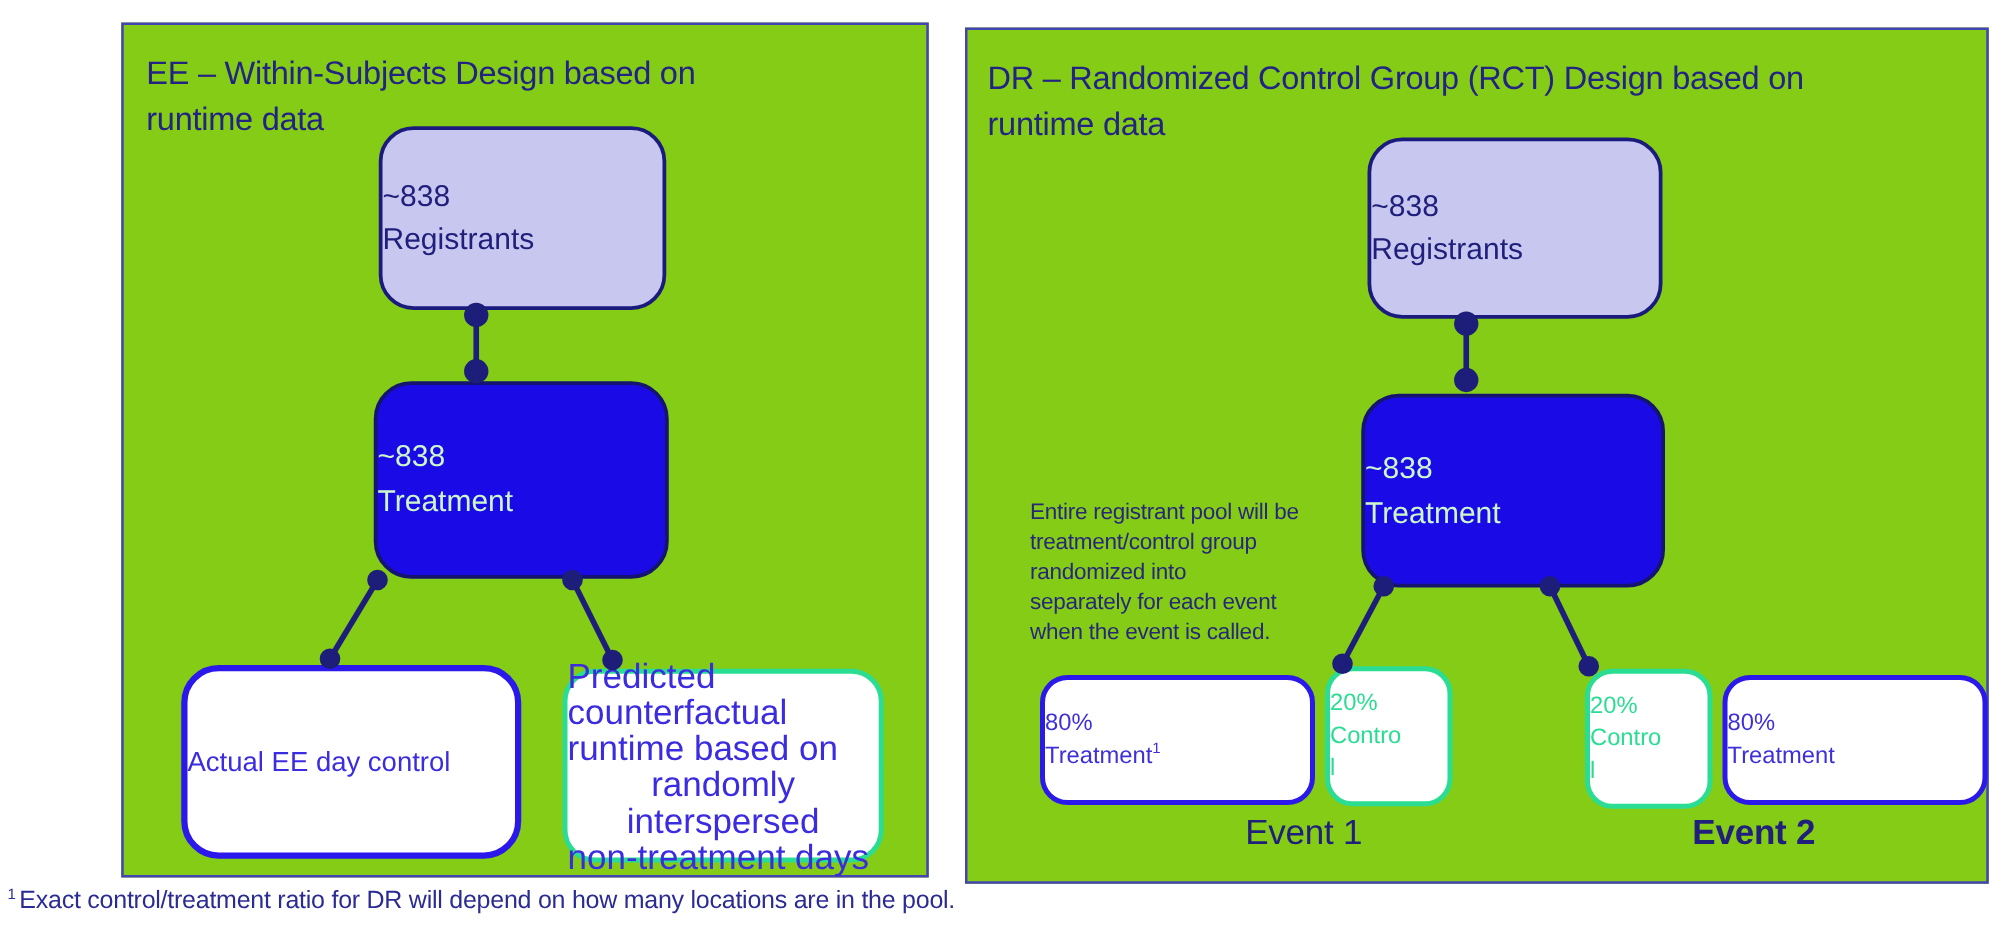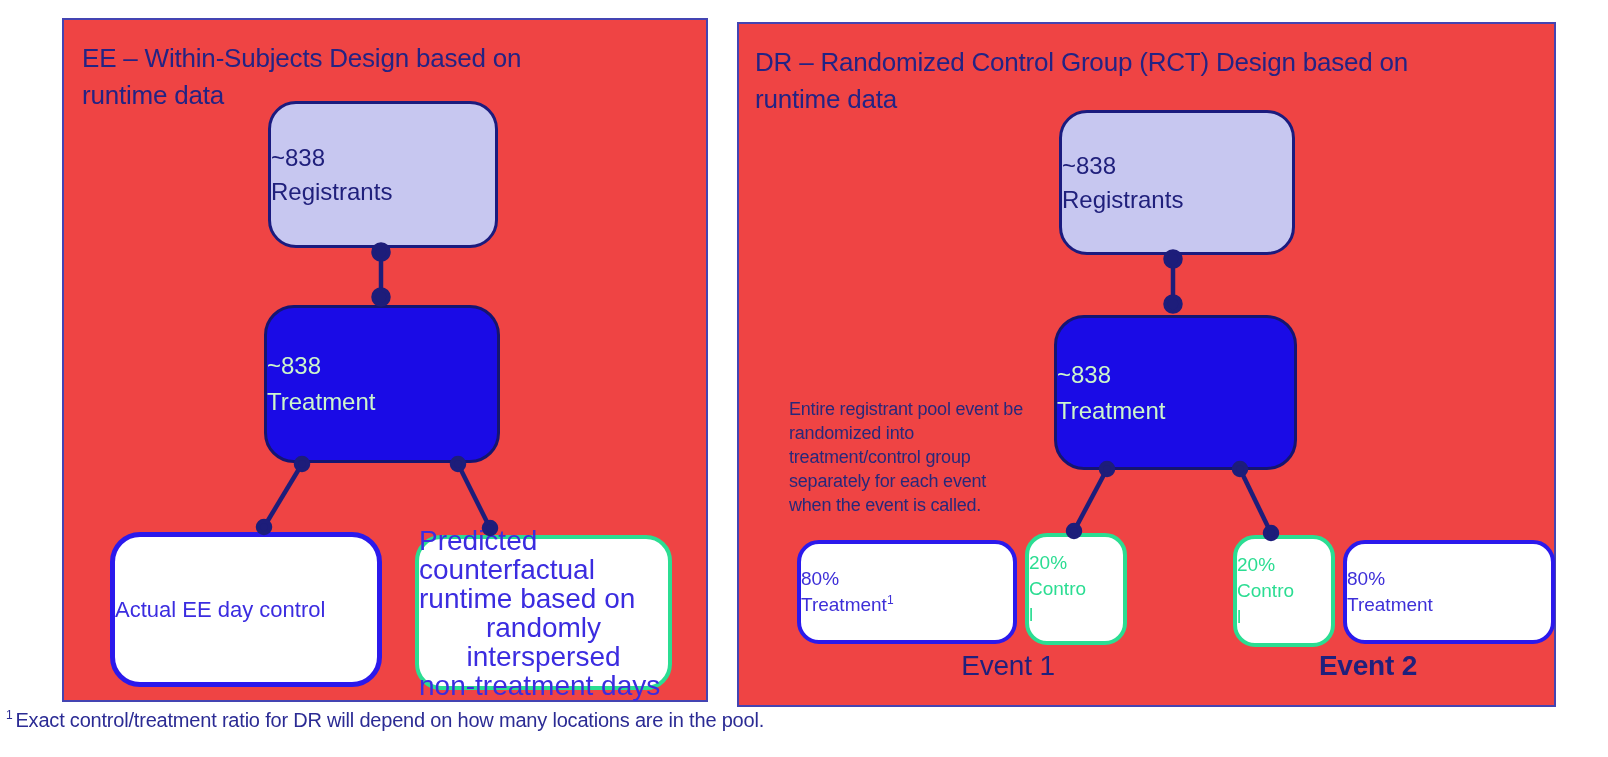--- a/index.html
+++ b/index.html
@@ -1,21 +1,21 @@
 <!DOCTYPE html>
 <html><head>
 <meta charset="utf-8">
 <style>
   html,body{margin:0;padding:0;background:#ffffff;}
   .canvas{
     position:relative;width:1608px;height:757px;background:#ffffff;overflow:hidden;
     font-family:"Liberation Sans","DejaVu Sans",sans-serif;
   }
   .panel{
-    position:absolute;border:2px solid #4444b2;background:#ef4444;box-sizing:border-box;
+    position:absolute;border:2px solid #4444b2;background:#84cc16;box-sizing:border-box;margin-left:35px;
   }
   .panel-title{
     position:absolute;color:#232384;font-size:26px;line-height:37px;font-weight:400;
     letter-spacing:-0.2px;white-space:nowrap;
   }
   .box{
     position:absolute;box-sizing:border-box;display:flex;flex-direction:column;
     align-items:flex-start;justify-content:center;text-align:center;
   }
   .box .ln{display:block;}
@@ -102,23 +102,23 @@
       <span class="ln">~838</span>
       <span class="ln">Registrants</span>
     </div>
 
     <div class="box brightblue" style="left:315px;top:291px;width:243px;height:155px;">
       <span class="ln">~838</span>
       <span class="ln">Treatment</span>
     </div>
 
     <div class="note" style="left:50px;top:373px;">
-      <div>Entire registrant pool event be</div>
+      <div>Entire registrant pool will be</div>
+      <div>treatment/control group</div>
       <div>randomized into</div>
-      <div>treatment/control group</div>
       <div>separately for each event</div>
       <div>when the event is called.</div>
     </div>
 
     <div class="box small-blue" style="left:58px;top:516px;width:220px;height:104px;">
       <span class="ln">80%</span>
       <span class="ln"><span>Treatment</span><sup class="tsup">1</sup></span>
     </div>
     <div class="box small-green" style="left:286px;top:509px;width:102px;height:112px;">
       <span class="ln">20%</span>

